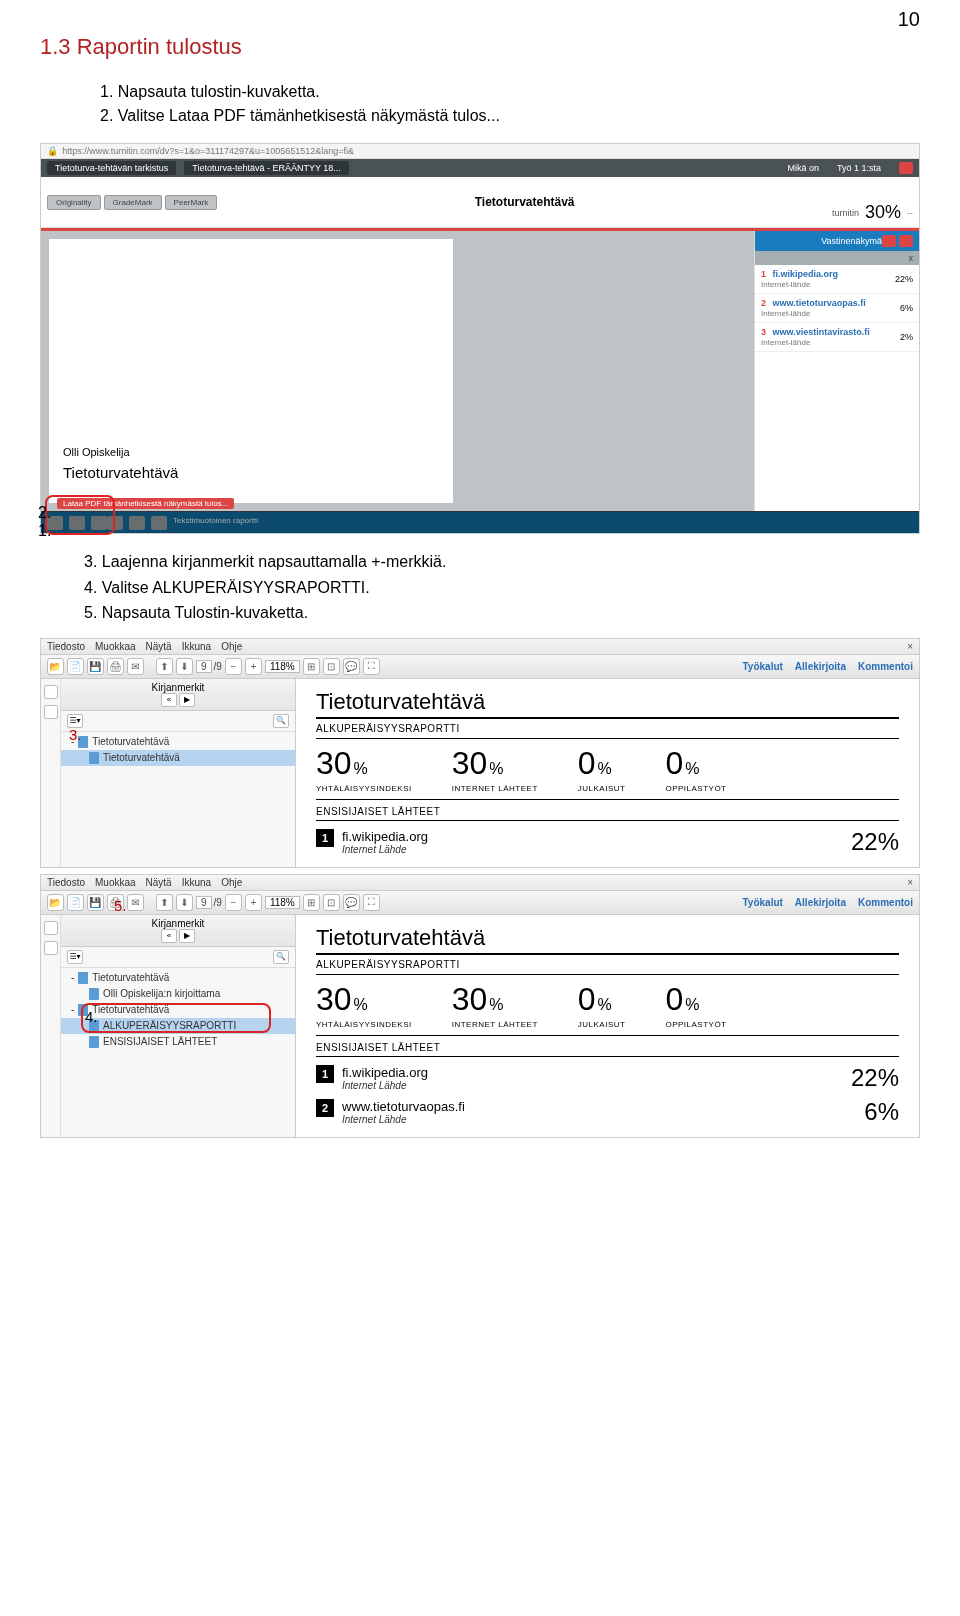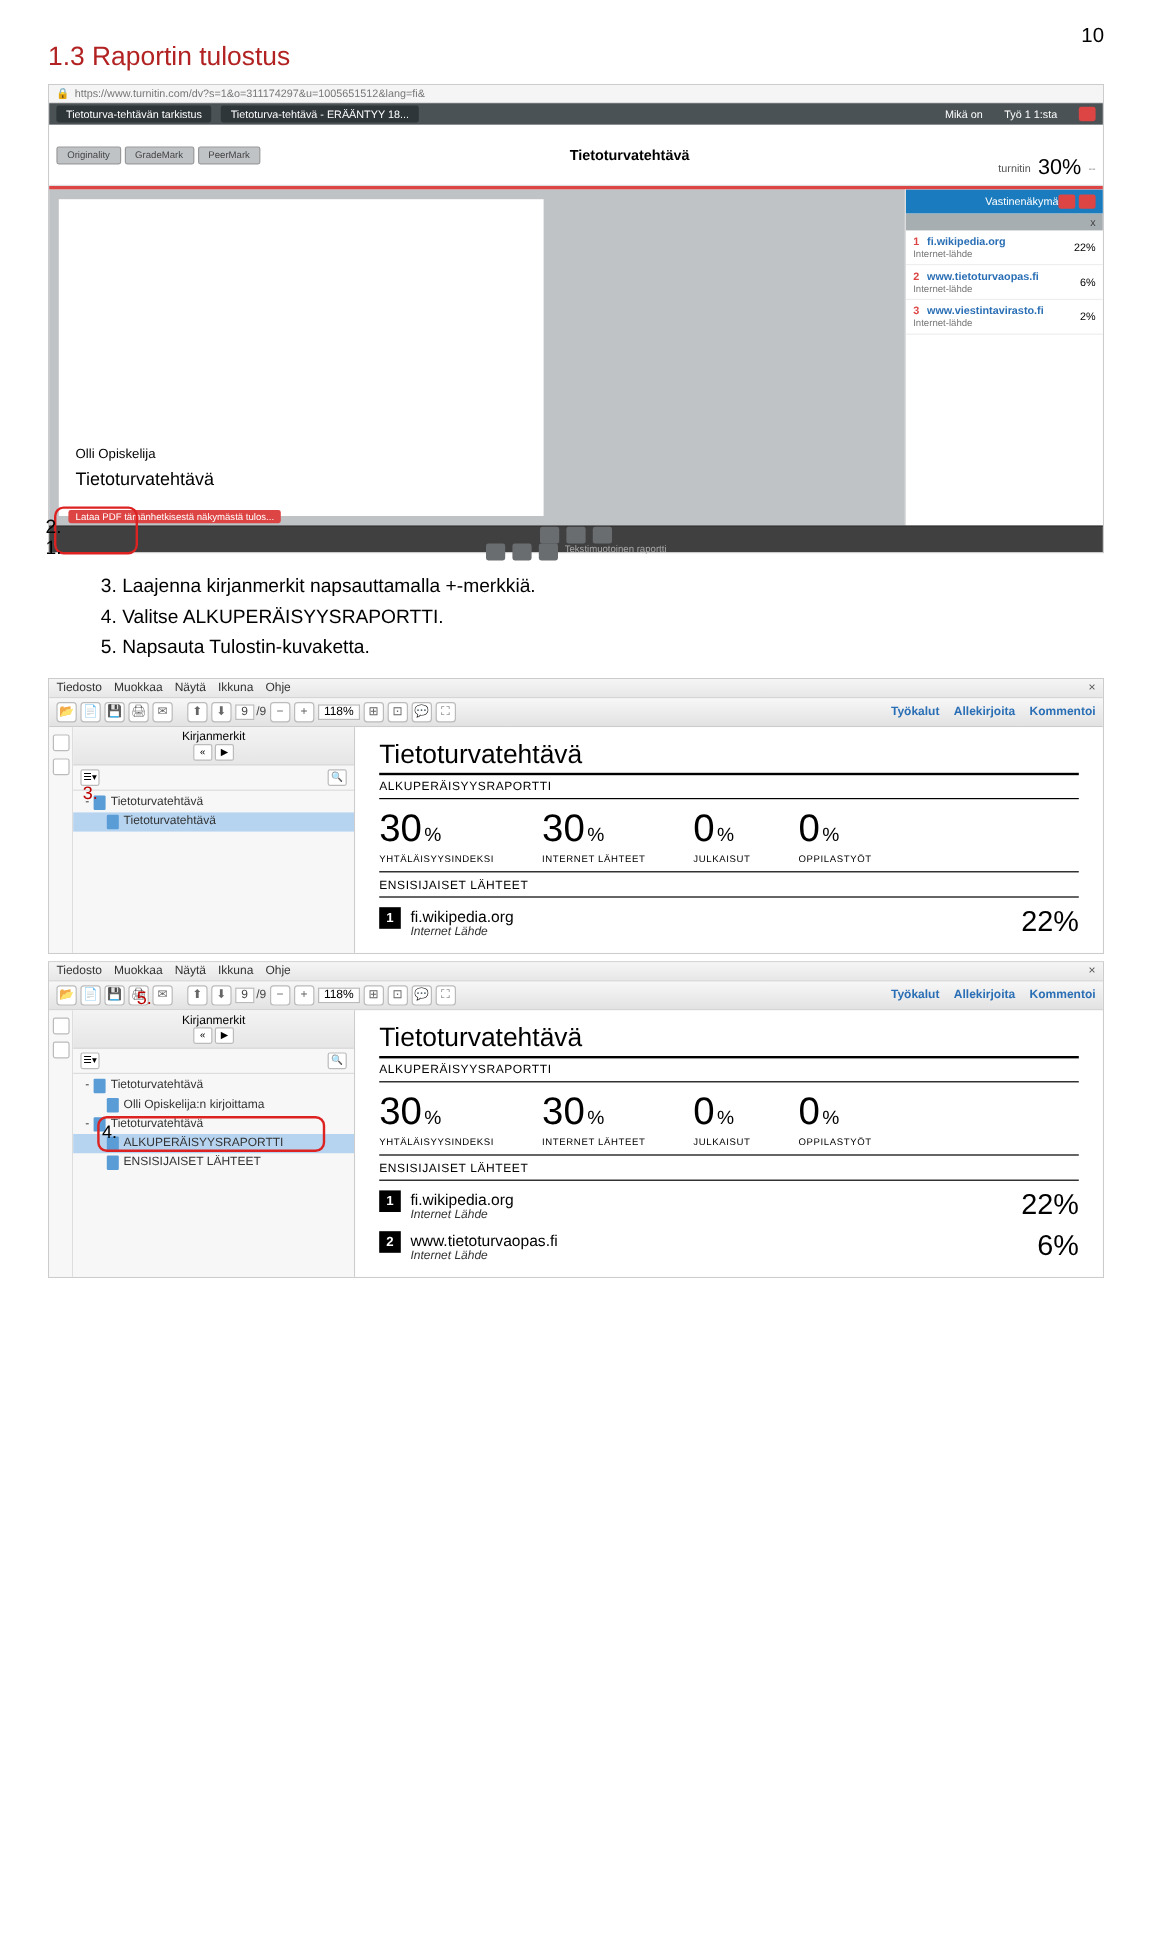--- a/index.html
+++ b/index.html
@@ -1,18 +1,18 @@
 <!DOCTYPE html>
 <html><head>
 <meta charset="utf-8">
 <style>
   * { box-sizing: border-box; margin: 0; padding: 0; }
   body { font-family: Verdana, Arial, sans-serif; background: #fff; width: 960px; margin: 0 auto; font-size: 14px; color: #000; }
   .page { padding: 20px 40px 40px 40px; position: relative; }
-  .page-num { position: absolute; top: 20px; right: 40px; font-size: 17px; }
+  .page-num { position: absolute; top: 8px; right: 40px; font-size: 20px; }
   h2.section-title { color: #b22222; font-weight: normal; font-size: 22px; margin: 14px 0 10px; }
   .intro-list { margin-left: 60px; margin-top: 20px; margin-bottom: 15px; font-size: 16px; line-height: 1.5; }
   .after-list { margin-left: 44px; margin-top: 15px; margin-bottom: 12px; font-size: 16px; line-height: 1.6; }
   .screenshot-block { border: 1px solid #ccc; background: #fff; font-size: 10px; margin: 6px 0; position: relative; }
 
   
   .ss1 { font-size: 9px; }
   .ss1 .url-row { background: #f5f5f5; border-bottom: 1px solid #ddd; padding: 2px 6px; display:flex; align-items:center; gap:4px; color:#555;}
   .ss1 .tabs-row { background: #4a5255; color: #fff; padding: 2px 6px; display:flex; align-items:center; justify-content:space-between;}
   .ss1 .tabs-row .right { display:flex; gap:18px; align-items:center;}
@@ -32,21 +32,21 @@
   .ss1 .doc-page .author { position:absolute; bottom:45px; left:14px; font-size:11px;}
   .ss1 .doc-page .doctitle { position:absolute; bottom:22px; left:14px; font-size:15px;}
   .ss1 .side-col { width:165px; border-left:1px solid #ddd; background:#fff;}
   .ss1 .src-row { padding:4px 6px; display:flex; justify-content:space-between; align-items:center; border-bottom:1px solid #eee;}
   .ss1 .src-num { font-weight:bold; margin-right:4px;}
   .ss1 .src-num.c1 { color:#d44;}
   .ss1 .src-num.c2 { color:#d44;}
   .ss1 .src-num.c3 { color:#d44;}
   .ss1 .src-name { color:#2a6fb5; font-weight:bold;}
   .ss1 .src-sub { color:#777; font-size:8px;}
-  .ss1 .footer-row { background:#404040; height:22px; border-top:1px solid #333; display:flex; justify-content:space-between; align-items:center; padding:0 6px; position:relative;flex-direction:column;}
+  .ss1 .footer-row { background:#0c4a6e; height:22px; border-top:1px solid #333; display:flex; justify-content:flex-start; align-items:center; padding:0 6px; position:relative;}
   .ss1 .footer-link { position:absolute; left:16px; top:-14px; font-size:8px; color:#fff; background:#d44; padding:1px 6px; border-radius:2px;}
   .ss1 .footer-icons { display:flex; gap:6px;}
   .ss1 .fi { width:16px; height:14px; background:#6a6d70; border-radius:2px;}
   .ss1 .red-turnitin { height:3px; background:#d44;}
 
   
   .co { position:absolute; border:2px solid #d22; border-radius:8px; }
   .co-label { position:absolute; color:#000; font-size:16px; }
 
   
@@ -91,20 +91,24 @@
 
   .footer-credit { color:#888; font-size:14px; margin-top:30px; line-height:1.3;}
 </style>
 </head>
 <body>
 
 <div class="page">
   <div class="page-num">10</div>
   <h2 class="section-title">1.3   Raportin tulostus</h2>
 
+  <div class="intro-list">
+    <div>1.  Napsauta tulostin-kuvaketta.</div>
+    <div>2.  Valitse Lataa PDF tämänhetkisestä näkymästä tulos...</div>
+  </div>
 
   <div class="screenshot-block ss1">
     <div class="url-row">
       <span>🔒</span>
       <span style="color:#777;">https://www.turnitin.com/dv?s=1&amp;o=311174297&amp;u=1005651512&amp;lang=fi&amp;</span>
     </div>
     <div class="tabs-row">
       <div style="display:flex; gap:8px;">
         <span style="background:#2f3639; padding:2px 8px; border-radius:2px;">Tietoturva-tehtävän tarkistus</span>
         <span style="background:#2f3639; padding:2px 8px; border-radius:2px;">Tietoturva-tehtävä - ERÄÄNTYY 18...</span>

